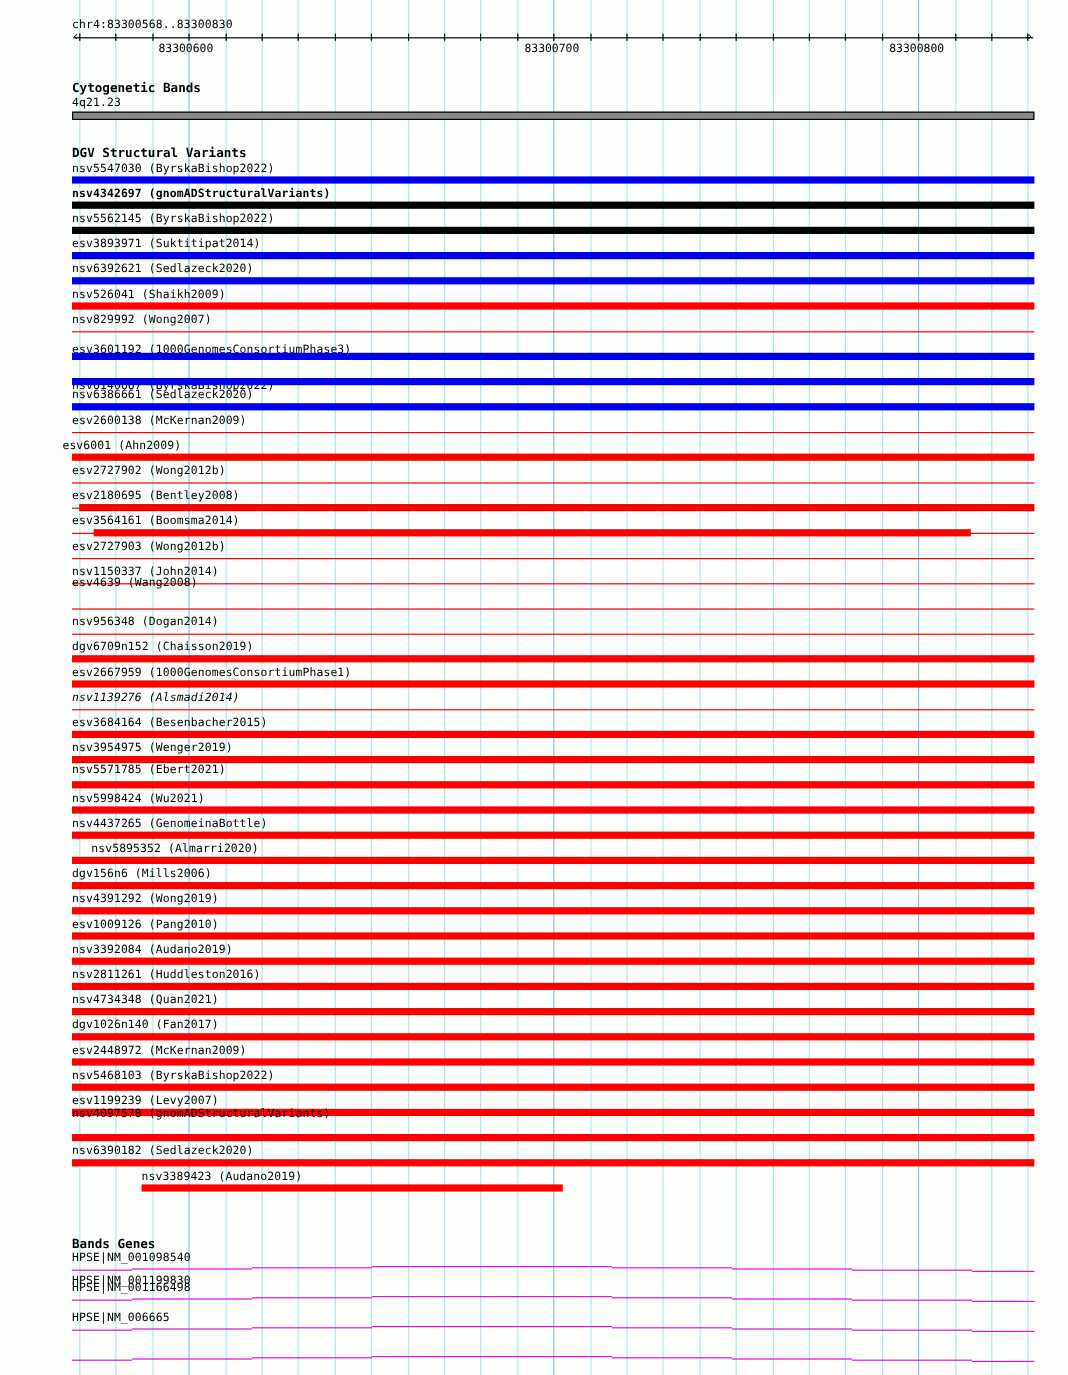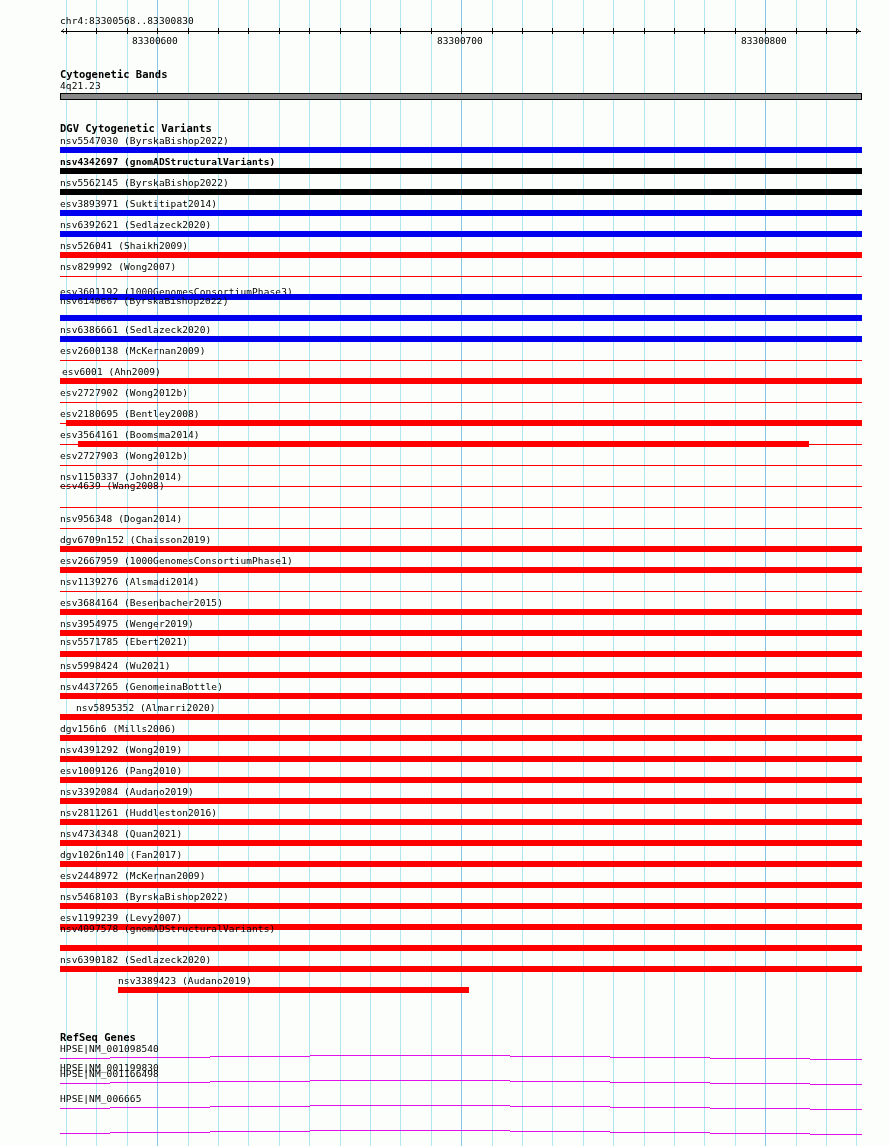--- a/index.html
+++ b/index.html
@@ -83,45 +83,45 @@
     <div class="tick" style="left: 856px;"></div>
   </div>
 <div class="ticklbl" style="left:132px;">83300600</div>
 <div class="ticklbl" style="left:437px;">83300700</div>
 <div class="ticklbl" style="left:741px;">83300800</div>
 
 <div class="hdr" style="left:60px;top:68px;">Cytogenetic Bands</div>
 <div class="lbl" style="left:60px;top:80px;">4q21.23</div>
 <div class="abs" style="left:60px;top:93px;width:800px;height:5px;background:#888;border:1px solid #000;"></div>
 
-<div class="hdr" style="left:60px;top:122px;">DGV Cytogenetic Variants</div>
+<div class="hdr" style="left:60px;top:122px;">DGV Structural Variants</div>
 <div id="dgvlayer">
     <div class="lbl" style="left: 60px; top: 135px;">nsv5547030 (ByrskaBishop2022)</div>
     <div class="bar" style="left: 60px; width: 802px; top: 147px; background: rgb(0, 0, 238);"></div>
     <div class="lbl" style="left: 60px; top: 156px; font-weight: bold;">nsv4342697 (gnomADStructuralVariants)</div>
     <div class="bar" style="left: 60px; width: 802px; top: 168px; background: rgb(0, 0, 0);"></div>
     <div class="lbl" style="left: 60px; top: 177px;">nsv5562145 (ByrskaBishop2022)</div>
     <div class="bar" style="left: 60px; width: 802px; top: 189px; background: rgb(0, 0, 0);"></div>
     <div class="lbl" style="left: 60px; top: 198px;">esv3893971 (Suktitipat2014)</div>
     <div class="bar" style="left: 60px; width: 802px; top: 210px; background: rgb(0, 0, 238);"></div>
     <div class="lbl" style="left: 60px; top: 219px;">nsv6392621 (Sedlazeck2020)</div>
     <div class="bar" style="left: 60px; width: 802px; top: 231px; background: rgb(0, 0, 238);"></div>
     <div class="lbl" style="left: 60px; top: 240px;">nsv526041 (Shaikh2009)</div>
     <div class="bar" style="left: 60px; width: 802px; top: 252px; background: rgb(255, 0, 0);"></div>
     <div class="lbl" style="left: 60px; top: 261px;">nsv829992 (Wong2007)</div>
     <div class="thin" style="left: 60px; width: 802px; top: 276px; background: rgb(255, 0, 0);"></div>
     <div class="lbl" style="left: 60px; top: 286px;">esv3601192 (1000GenomesConsortiumPhase3)</div>
     <div class="bar" style="left: 60px; width: 802px; top: 294px; background: rgb(0, 0, 238);"></div>
-    <div class="lbl" style="left: 60px; top: 296px; font-family: Liberation Mono, monospace;">nsv6140667 (ByrskaBishop2022)</div>
+    <div class="lbl" style="left: 60px; top: 316px;">nsv6140667 (ByrskaBishop2022)</div>
     <div class="bar" style="left: 60px; width: 802px; top: 315px; background: rgb(0, 0, 238);"></div>
     <div class="lbl" style="left: 60px; top: 324px;">nsv6386661 (Sedlazeck2020)</div>
     <div class="bar" style="left: 60px; width: 802px; top: 336px; background: rgb(0, 0, 238);"></div>
     <div class="lbl" style="left: 60px; top: 345px;">esv2600138 (McKernan2009)</div>
     <div class="thin" style="left: 60px; width: 802px; top: 360px; background: rgb(255, 0, 0);"></div>
-    <div class="lbl" style="left: 62px; top: 366px;">esv6001 (Ahn2009)</div>
+    <div class="lbl" style="left: 52px; top: 366px;">esv6001 (Ahn2009)</div>
     <div class="bar" style="left: 60px; width: 802px; top: 378px; background: rgb(255, 0, 0);"></div>
     <div class="lbl" style="left: 60px; top: 387px;">esv2727902 (Wong2012b)</div>
     <div class="thin" style="left: 60px; width: 802px; top: 402px; background: rgb(255, 0, 0);"></div>
     <div class="lbl" style="left: 60px; top: 408px;">esv2180695 (Bentley2008)</div>
     <div class="thin" style="left: 60px; width: 802px; top: 423px; background: rgb(255, 0, 0);"></div>
     <div class="bar" style="left: 66px; width: 796px; top: 420px; background: rgb(255, 0, 0);"></div>
     <div class="lbl" style="left: 60px; top: 429px;">esv3564161 (Boomsma2014)</div>
     <div class="thin" style="left: 60px; width: 802px; top: 444px; background: rgb(255, 0, 0);"></div>
     <div class="bar" style="left: 78px; width: 731px; top: 441px; background: rgb(255, 0, 0);"></div>
     <div class="lbl" style="left: 60px; top: 450px;">esv2727903 (Wong2012b)</div>
@@ -129,21 +129,21 @@
     <div class="lbl" style="left: 60px; top: 471px;">nsv1150337 (John2014)</div>
     <div class="thin" style="left: 60px; width: 802px; top: 486px; background: rgb(255, 0, 0);"></div>
     <div class="lbl" style="left: 60px; top: 480px;">esv4639 (Wang2008)</div>
     <div class="thin" style="left: 60px; width: 802px; top: 507px; background: rgb(255, 0, 0);"></div>
     <div class="lbl" style="left: 60px; top: 513px;">nsv956348 (Dogan2014)</div>
     <div class="thin" style="left: 60px; width: 802px; top: 528px; background: rgb(255, 0, 0);"></div>
     <div class="lbl" style="left: 60px; top: 534px;">dgv6709n152 (Chaisson2019)</div>
     <div class="bar" style="left: 60px; width: 802px; top: 546px; background: rgb(255, 0, 0);"></div>
     <div class="lbl" style="left: 60px; top: 555px;">esv2667959 (1000GenomesConsortiumPhase1)</div>
     <div class="bar" style="left: 60px; width: 802px; top: 567px; background: rgb(255, 0, 0);"></div>
-    <div class="lbl" style="left: 60px; top: 576px;">nsv1139276 (Alsmadi2014)</div>
+    <div class="lbl" style="left: 60px; top: 576px; font-style: italic;">nsv1139276 (Alsmadi2014)</div>
     <div class="thin" style="left: 60px; width: 802px; top: 591px; background: rgb(255, 0, 0);"></div>
     <div class="lbl" style="left: 60px; top: 597px;">esv3684164 (Besenbacher2015)</div>
     <div class="bar" style="left: 60px; width: 802px; top: 609px; background: rgb(255, 0, 0);"></div>
     <div class="lbl" style="left: 60px; top: 618px;">nsv3954975 (Wenger2019)</div>
     <div class="bar" style="left: 60px; width: 802px; top: 630px; background: rgb(255, 0, 0);"></div>
     <div class="lbl" style="left: 60px; top: 613px; margin-top: 23px;">nsv5571785 (Ebert2021)</div>
     <div class="bar" style="left: 60px; width: 802px; top: 651px; background: rgb(255, 0, 0);"></div>
     <div class="lbl" style="left: 60px; top: 660px;">nsv5998424 (Wu2021)</div>
     <div class="bar" style="left: 60px; width: 802px; top: 672px; background: rgb(255, 0, 0);"></div>
     <div class="lbl" style="left: 60px; top: 681px;">nsv4437265 (GenomeinaBottle)</div>
@@ -171,21 +171,21 @@
     <div class="lbl" style="left: 60px; top: 912px;">esv1199239 (Levy2007)</div>
     <div class="bar" style="left: 60px; width: 802px; top: 924px; background: rgb(255, 0, 0);"></div>
     <div class="lbl" style="left: 60px; top: 923px;">nsv4097578 (gnomADStructuralVariants)</div>
     <div class="bar" style="left: 60px; width: 802px; top: 945px; background: rgb(255, 0, 0);"></div>
     <div class="lbl" style="left: 60px; top: 954px;">nsv6390182 (Sedlazeck2020)</div>
     <div class="bar" style="left: 60px; width: 802px; top: 966px; background: rgb(255, 0, 0);"></div>
     <div class="lbl" style="left: 118px; top: 975px;">nsv3389423 (Audano2019)</div>
     <div class="bar" style="left: 118px; width: 351px; top: 987px; background: rgb(255, 0, 0);"></div>
   </div>
 
-<div class="hdr" style="left:60px;top:1031px;">RefSeq Genes</div>
+<div class="hdr" style="left:60px;top:1031px;">Bands Genes</div>
 <div id="refseqlayer">
     <div class="lbl" style="left: 60px; top: 1043px;">HPSE|NM_001098540</div>
     <div class="gene-seg" style="left: 60px; width: 50px; top: 1058px; background: rgb(224, 16, 232);"></div>
     <div class="gene-seg" style="left: 110px; width: 100px; top: 1057px; background: rgb(224, 16, 232);"></div>
     <div class="gene-seg" style="left: 210px; width: 100px; top: 1056px; background: rgb(224, 16, 232);"></div>
     <div class="gene-seg" style="left: 310px; width: 200px; top: 1055px; background: rgb(224, 16, 232);"></div>
     <div class="gene-seg" style="left: 510px; width: 100px; top: 1056px; background: rgb(224, 16, 232);"></div>
     <div class="gene-seg" style="left: 610px; width: 100px; top: 1057px; background: rgb(224, 16, 232);"></div>
     <div class="gene-seg" style="left: 710px; width: 100px; top: 1058px; background: rgb(224, 16, 232);"></div>
     <div class="gene-seg" style="left: 810px; width: 52px; top: 1059px; background: rgb(224, 16, 232);"></div>

